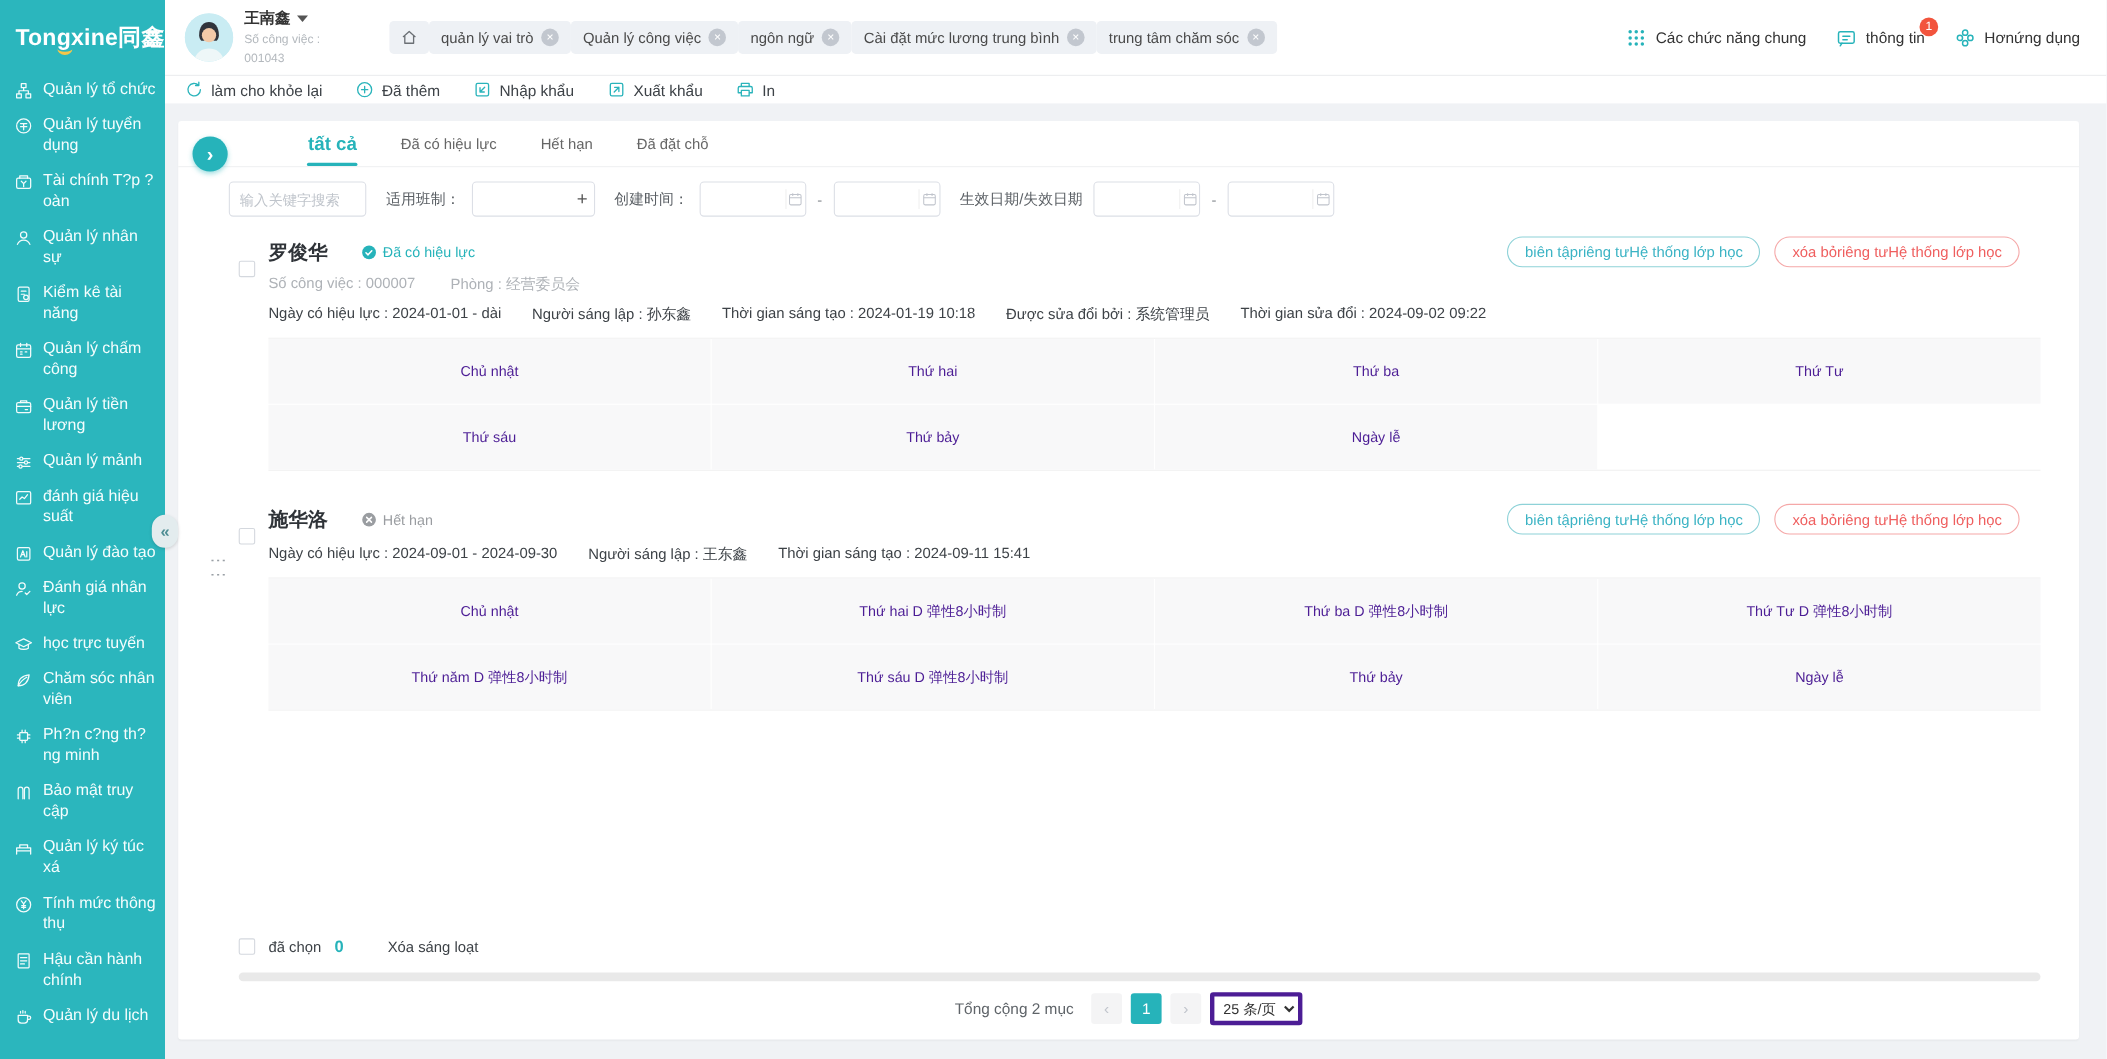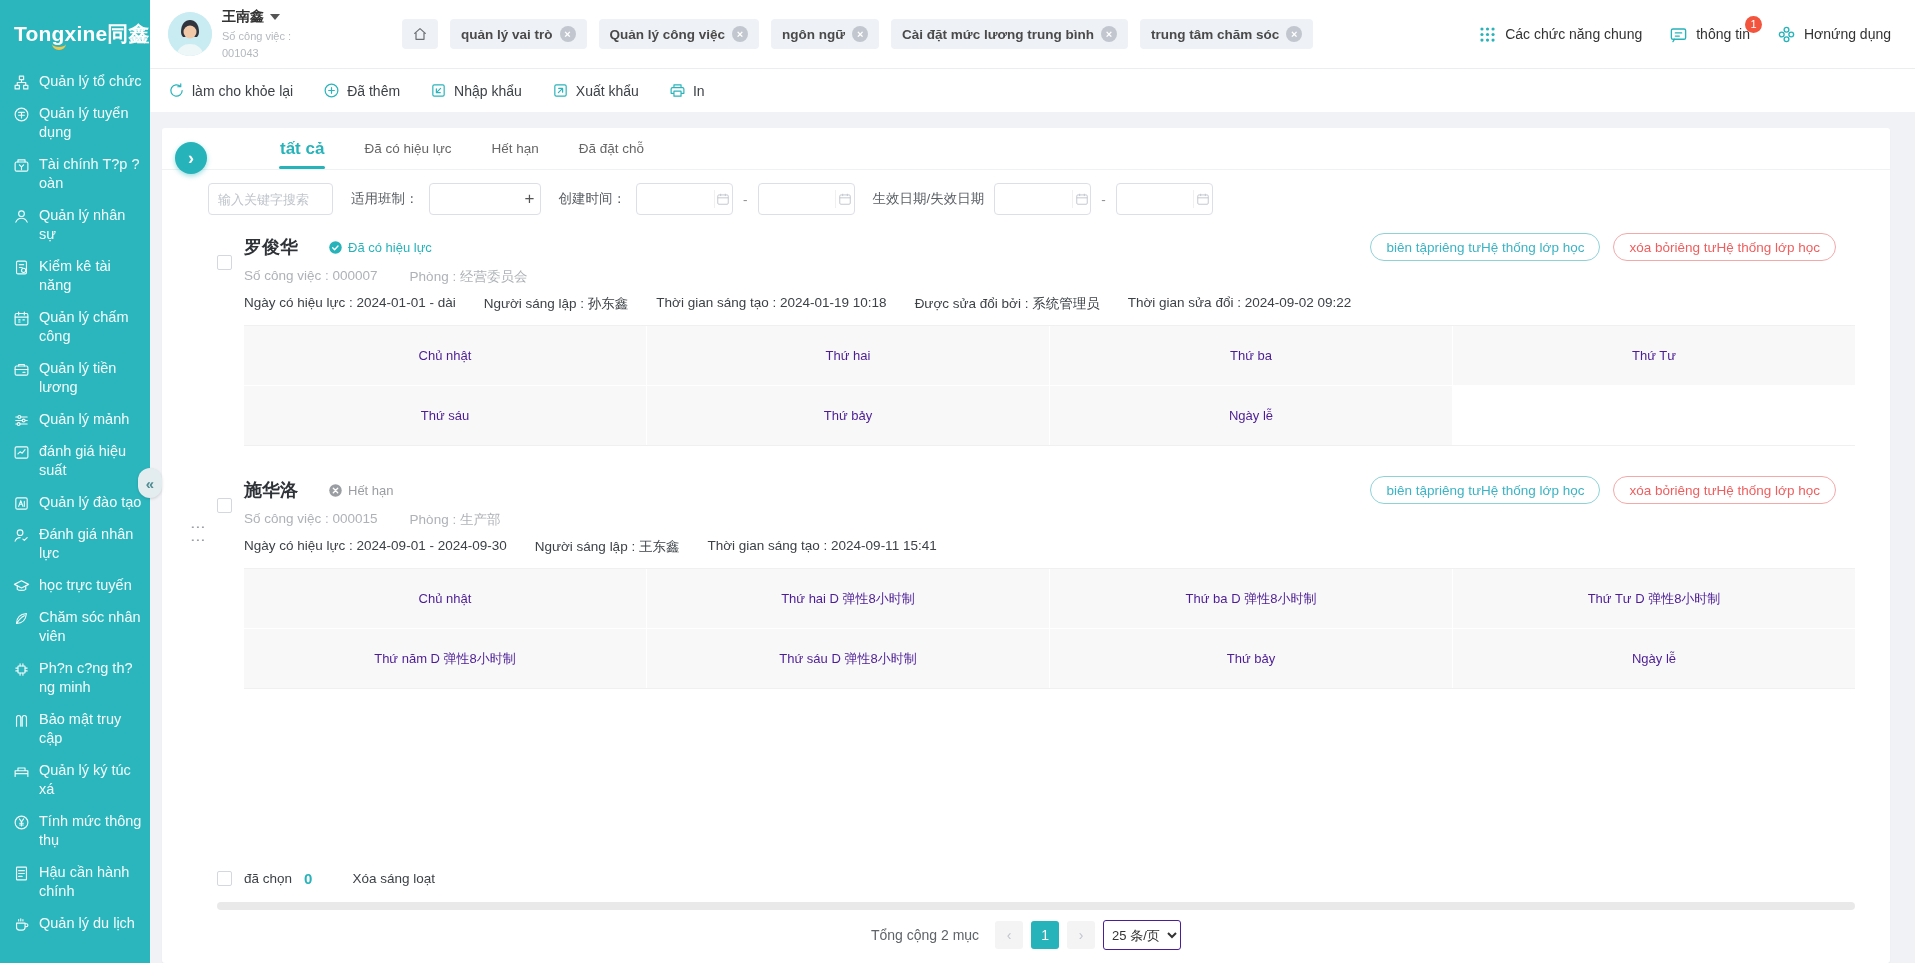--- a/index.html
+++ b/index.html
@@ -24,37 +24,37 @@
   
   .main { flex:1; display:flex; flex-direction:column; background:#fff; min-width:0; }
 
   .topbar { height:68px; display:flex; align-items:center; padding:0 24px 0 18px; background:#fff; }
   .avatar { width:44px; height:44px; border-radius:50%; background:#c9ecf3; overflow:hidden; flex:0 0 44px; }
   .avatar svg { width:44px; height:44px; }
   .userbox { margin-left:10px; width:104px; }
   .uname { font-size:14px; color:#333; font-weight:bold; display:flex; align-items:center; gap:6px; cursor:pointer; }
   .caret { width:0; height:0; border-left:5px solid transparent; border-right:5px solid transparent; border-top:6px solid #555; }
   .usub { font-size:11px; color:#b3b8bd; line-height:14px; margin-top:3px; }
-  .chips { display:flex; align-items:center; gap:12px; margin-left:76px;font-weight:bold; }
+  .chips { display:flex; align-items:center; gap:0; margin-left:28px; }
   .chip { display:flex; align-items:center; gap:7px; height:30px; padding:0 11px; background:#eef1f5;
     border-radius:4px; font-size:13.5px; color:#4a4a4a; cursor:pointer; white-space:nowrap; }
   .chip.home { padding:0 10px; }
   .chip .hic { width:16px; height:16px; }
   .chip .hic svg { width:16px; height:16px; stroke:#6b7075; fill:none; stroke-width:1.8; stroke-linecap:round; stroke-linejoin:round; }
   .chipx { width:16px; height:16px; border-radius:50%; background:#c2c7cf; color:#fff; font-size:11px;
     display:flex; align-items:center; justify-content:center; cursor:pointer; }
   .hacts { margin-left:auto; display:flex; align-items:center; gap:27px; }
   .hact { display:flex; align-items:center; gap:8px; font-size:14px; color:#333; cursor:pointer; position:relative; white-space:nowrap; }
   .hact .aic { width:19px; height:19px; }
   .hact .aic svg { width:19px; height:19px; stroke:#26b3ba; fill:none; stroke-width:1.7; stroke-linecap:round; stroke-linejoin:round; }
   .hact .aic.filled svg { fill:#26b3ba; stroke:none; }
   .badge-num { position:absolute; top:-9px; right:-12px; min-width:17px; height:17px; border-radius:9px;
     background:#f2543d; color:#fff; font-size:11px; display:flex; align-items:center; justify-content:center; padding:0 4px; }
 
-  .toolbar { height:44px; border-top:1px solid #ebedef; display:flex; align-items:center; gap:30px; padding:0 18px; background:#fff; }
+  .toolbar { height:26px; border-top:1px solid #ebedef; display:flex; align-items:center; gap:30px; padding:0 18px; background:#fff; }
   .tact { display:flex; align-items:center; gap:7px; font-size:14px; color:#3d4247; cursor:pointer; }
   .tact .tic { width:17px; height:17px; }
   .tact .tic svg { width:17px; height:17px; stroke:#2ab4bb; fill:none; stroke-width:1.7; stroke-linecap:round; stroke-linejoin:round; }
 
   
   .content { flex:1; background:#f0f2f5; padding:16px 25px 0 12px; min-height:0; }
   .card { position:relative; background:#fff; border-radius:3px; height:835px; box-shadow:0 1px 2px rgba(0,0,0,.04); }
 
   .expand-btn { position:absolute; left:13px; top:14px; width:32px; height:32px; border-radius:50%; background:#26b3ba;
     color:#fff; border:none; font-size:18px; font-weight:bold; display:flex; align-items:center; justify-content:center;
@@ -107,21 +107,21 @@
   .selbar { position:absolute; left:55px; top:742px; display:flex; align-items:center; gap:12px; font-size:13.5px; color:#3d4247; }
   .selbar .cnt { color:#26b3ba; font-weight:bold; font-size:15px; }
   .selbar .bulk { margin-left:28px; cursor:pointer; }
   .hscroll { position:absolute; left:55px; right:35px; top:774px; height:8px; background:#e9e9e9; border-radius:4px; cursor:pointer; }
   .pager { position:absolute; left:0; right:0; top:792px; display:flex; align-items:center; justify-content:center; gap:8px; }
   .pager .total { font-size:14px; color:#5f6469; margin-right:8px; }
   .pg { width:28px; height:28px; border-radius:3px; display:flex; align-items:center; justify-content:center;
     font-size:14px; cursor:pointer; border:none; font-family:inherit; }
   .pg.nav { background:#f4f4f5; color:#c0c4cc; }
   .pg.cur { background:#26b3ba; color:#fff; }
-  .psize { height:30px; border:1px solid #4c1d95; border-radius:3px; font-size:13px; color:#333;
+  .psize { height:30px; border:4px solid #4c1d95; border-radius:3px; font-size:13px; color:#333;
     padding:0 4px; background:#fff; font-family:inherit; cursor:pointer; }
 </style>
 </head>
 <body>
 
 <div class="app">
 
   <aside class="sidebar">
     <div class="logo">Tongxine同鑫</div>
     <nav class="menu">
@@ -494,24 +494,20 @@
                     <circle cx="12" cy="12" r="10" fill="#9a9da1"></circle>
                     <path d="M8.5 8.5l7 7M15.5 8.5l-7 7" stroke="#fff" stroke-width="2.2" stroke-linecap="round"></path>
                   </svg></span>
               <span>Hết hạn</span>
             </span>
             <span class="rec-btns">
               <button class="pill edit">biên tậpriêng tưHệ thống lớp học</button>
               <button class="pill del">xóa bỏriêng tưHệ thống lớp học</button>
             </span>
           </div>
-          <div class="rec-sub">
-            <span>Số công việc : 000015</span>
-            <span>Phòng : 生产部</span>
-          </div>
           <div class="rec-meta">
             <span>Ngày có hiệu lực : 2024-09-01 - 2024-09-30</span>
             <span>Người sáng lập : 王东鑫</span>
             <span>Thời gian sáng tạo : 2024-09-11 15:41</span>
           </div>
           <div class="rtable">
             <div class="cell">Chủ nhật</div>
             <div class="cell">Thứ hai D 弹性8小时制</div>
             <div class="cell">Thứ ba D 弹性8小时制</div>
             <div class="cell">Thứ Tư D 弹性8小时制</div>

